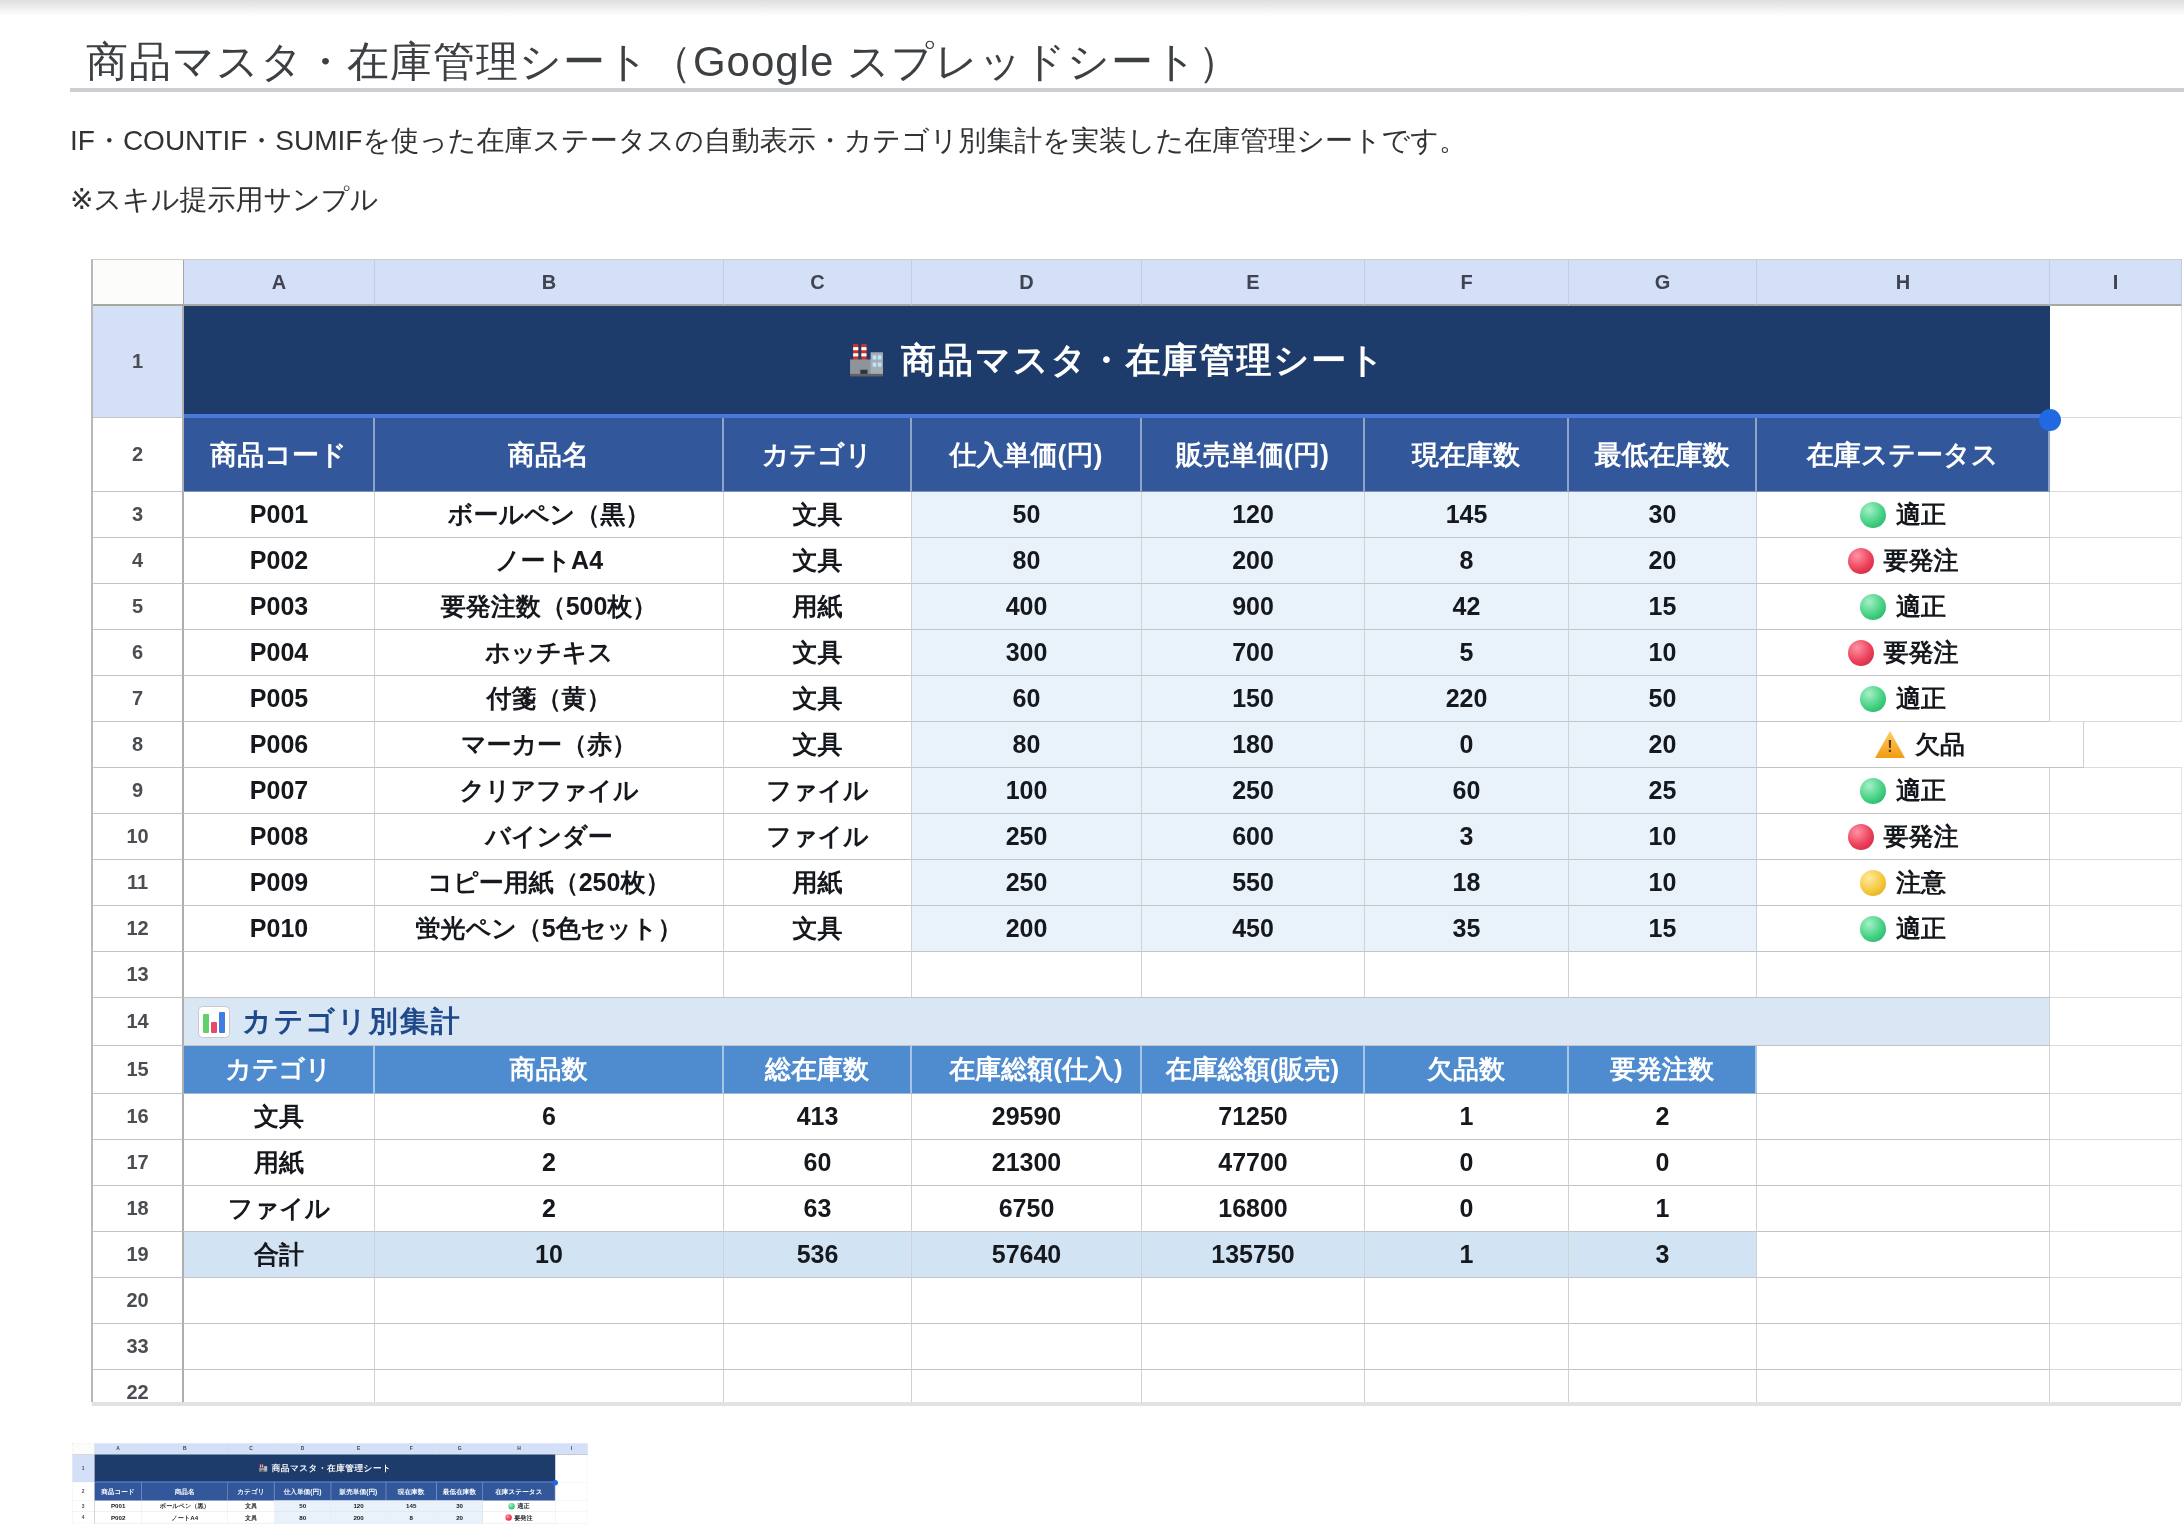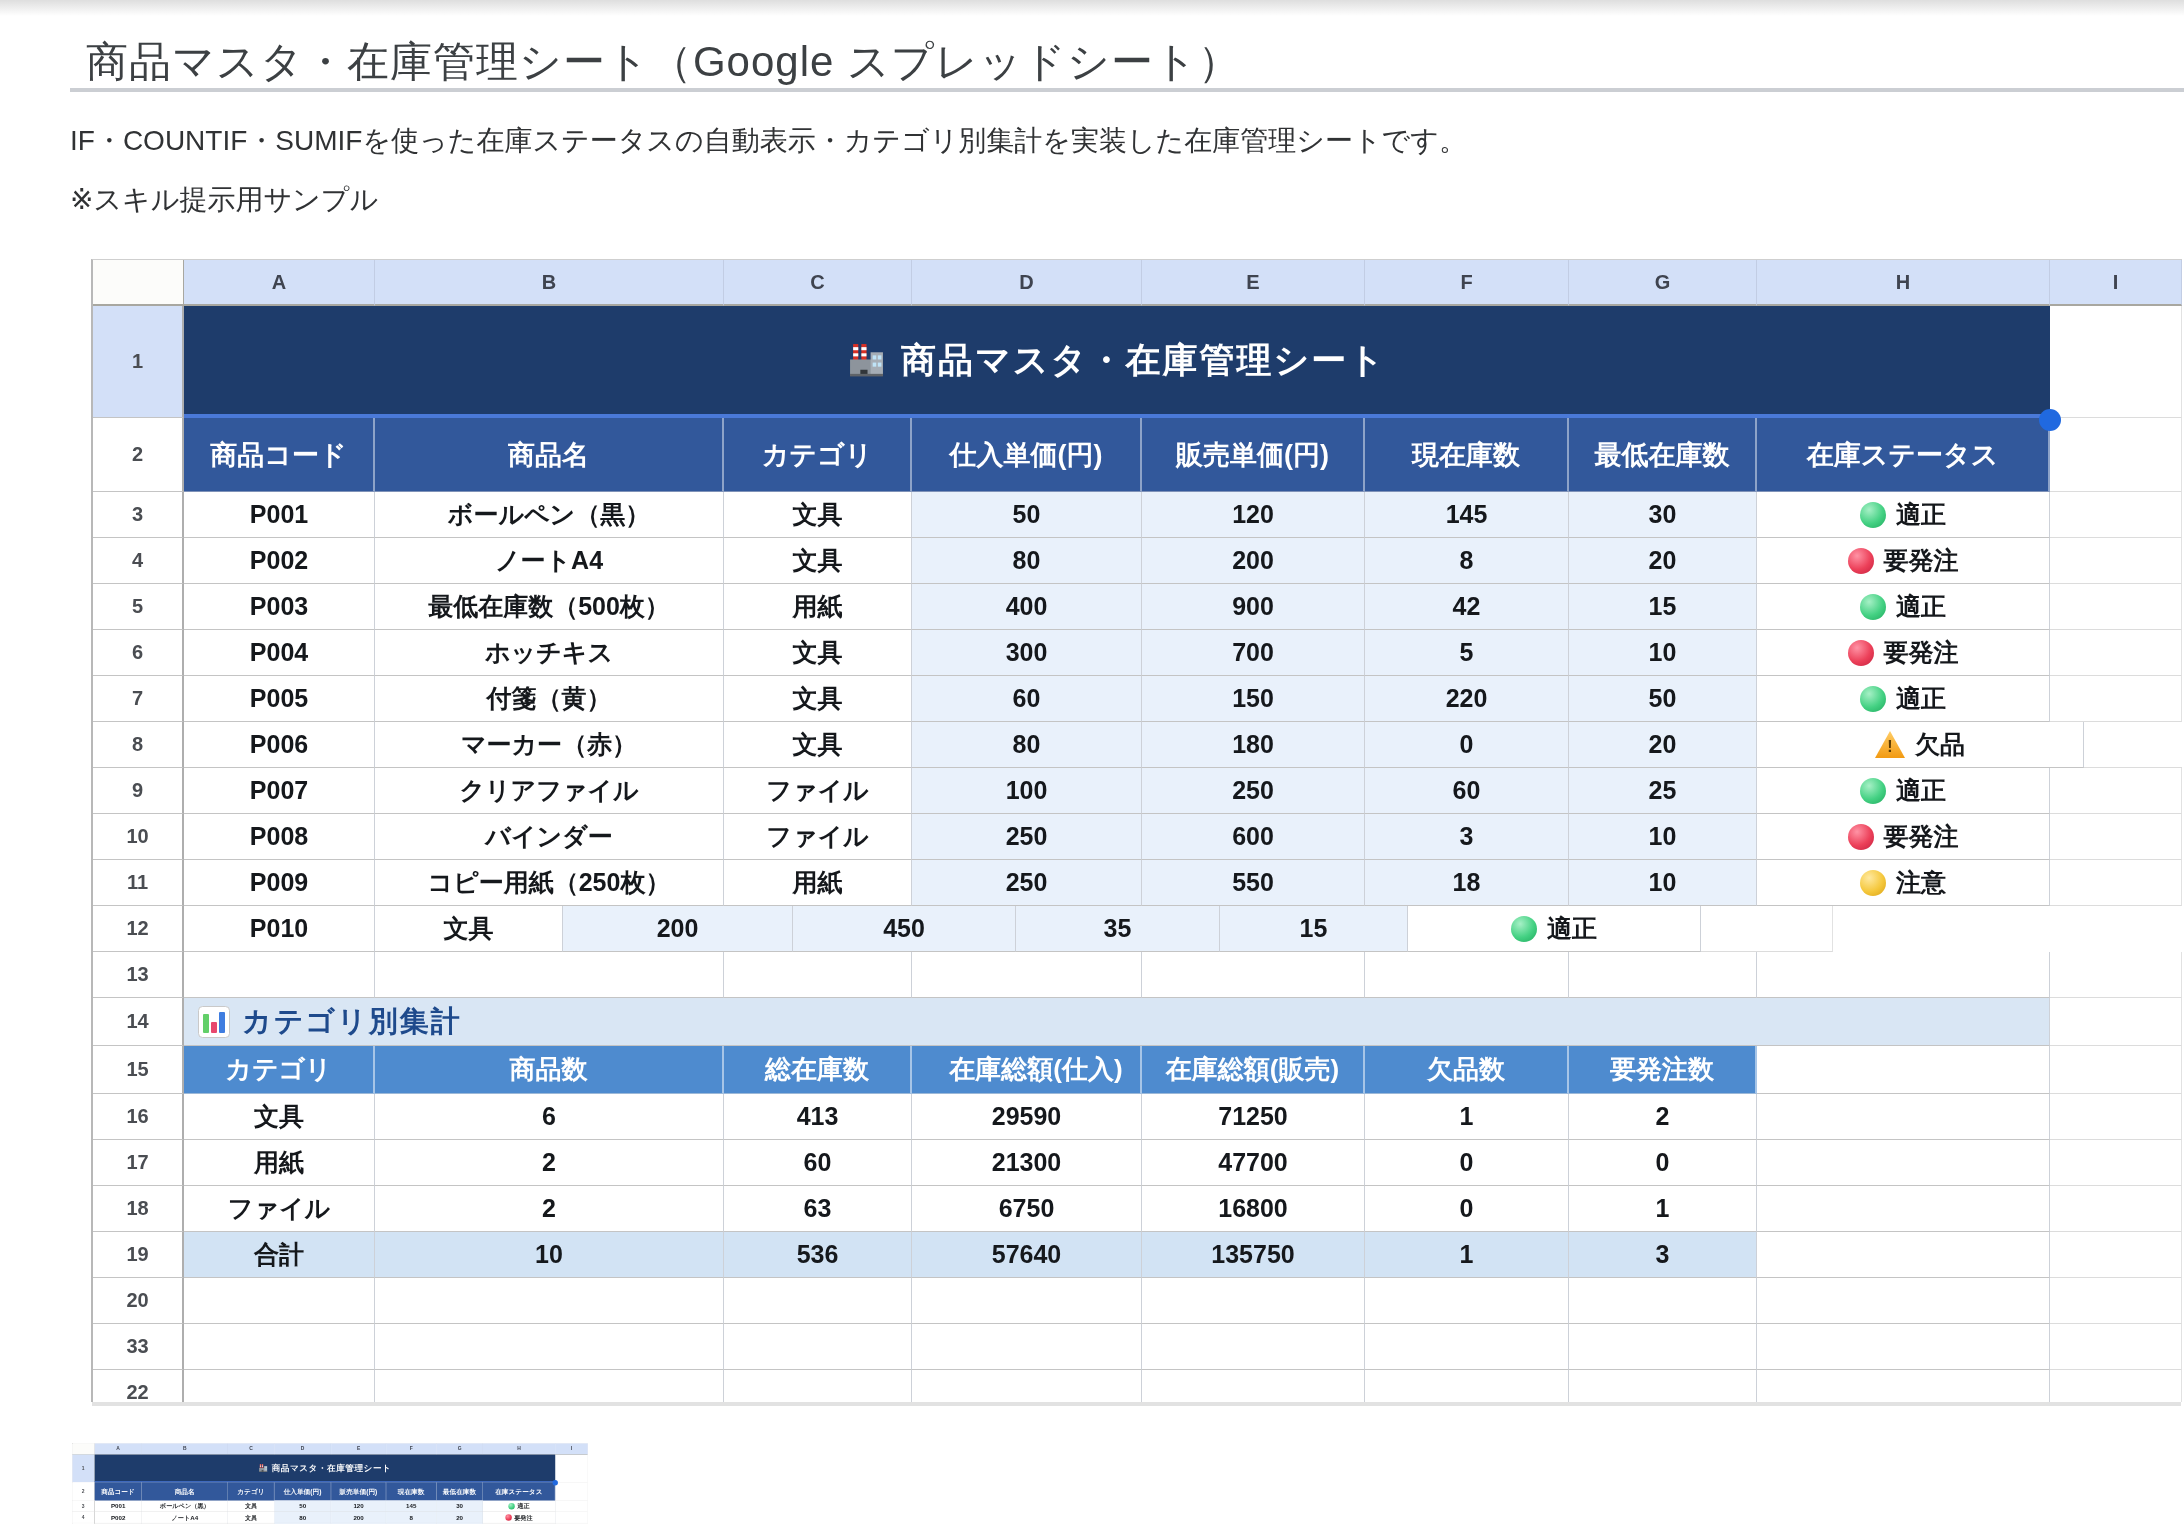--- a/index.html
+++ b/index.html
@@ -140,21 +140,21 @@
         <div class="cell tint" style="width: 188px;">20</div>
         <div class="cell statuscell" style="width: 293px;">
           <span class="dot red"></span>
           <span>要発注</span>
         </div>
         <div class="cell far" style="width: 132px;"></div>
       </div>
       <div class="srow" style="height: 46px;">
         <div class="cell rn" style="width: 91px;">5</div>
         <div class="cell" style="width: 191px;">P003</div>
-        <div class="cell" style="width: 349px;">最低在庫数（500枚）</div>
+        <div class="cell" style="width: 349px;">要発注数（500枚）</div>
         <div class="cell" style="width: 188px;">用紙</div>
         <div class="cell tint" style="width: 230px;">400</div>
         <div class="cell tint" style="width: 223px;">900</div>
         <div class="cell tint" style="width: 204px;">42</div>
         <div class="cell tint" style="width: 188px;">15</div>
         <div class="cell statuscell" style="width: 293px;">
           <span class="dot green"></span>
           <span>適正</span>
         </div>
         <div class="cell far" style="width: 132px;"></div>
@@ -245,20 +245,21 @@
         <div class="cell tint" style="width: 188px;">10</div>
         <div class="cell statuscell" style="width: 293px;">
           <span class="dot yellow"></span>
           <span>注意</span>
         </div>
         <div class="cell far" style="width: 132px;"></div>
       </div>
       <div class="srow" style="height: 46px;">
         <div class="cell rn" style="width: 91px;">12</div>
         <div class="cell" style="width: 191px;">P010</div>
+        <div class="cell" style="width: 349px;">蛍光ペン（5色セット）</div>
         <div class="cell" style="width: 188px;">文具</div>
         <div class="cell tint" style="width: 230px;">200</div>
         <div class="cell tint" style="width: 223px;">450</div>
         <div class="cell tint" style="width: 204px;">35</div>
         <div class="cell tint" style="width: 188px;">15</div>
         <div class="cell statuscell" style="width: 293px;">
           <span class="dot green"></span>
           <span>適正</span>
         </div>
         <div class="cell far" style="width: 132px;"></div>

